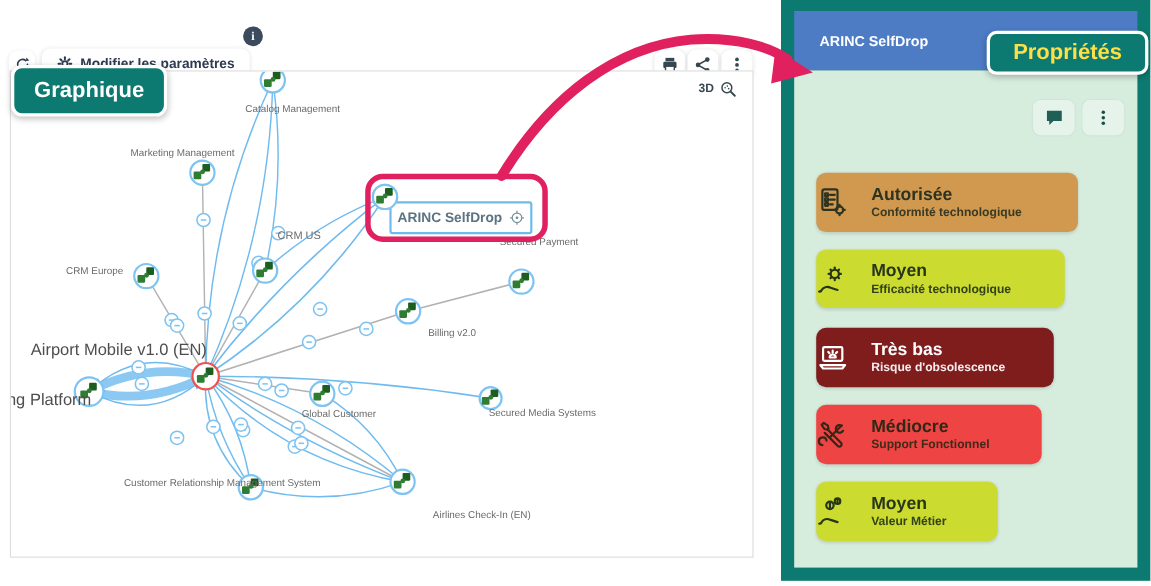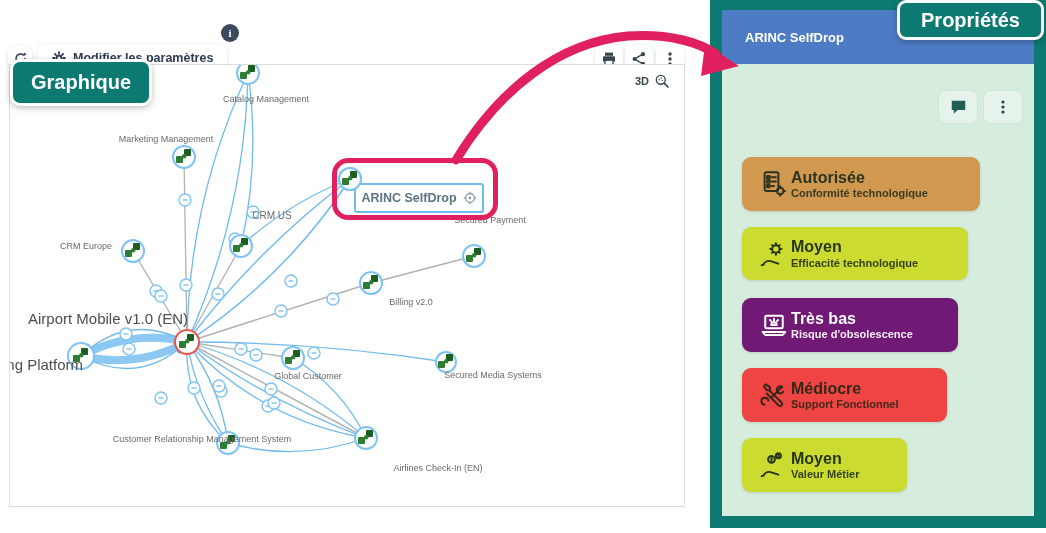--- a/index.html
+++ b/index.html
@@ -41,36 +41,36 @@
      justify-content:center; gap:6px; color:#5c7482; font-weight:bold; font-size:12.5px; z-index:3; }
   #sel-ring { left:322px; top:93px; width:166px; height:62px; border:5px solid #e0205f;
      border-radius:16px; z-index:4; pointer-events:none; }
   #sel-node { left:323px; top:97px; z-index:5; pointer-events:none; }
 
   
   #panel { left:710px; top:0; width:336px; height:528px; background:#0c7a70; z-index:5; }
   #panel-header { position:absolute; left:12px; top:10px; right:12px; height:54px;
      background:#4d7cc5; display:flex; align-items:center; padding-left:23px;
      color:#fff; font-weight:bold; font-size:13px; }
-  #prop-badge { position:absolute; left:187px; top:0; width:147px; height:40px;
-     background:#0c7a70; border:3px solid #fff; border-radius:9px; color:#ffffff;
+  #prop-badge { position:absolute; left:187px; top:28px; width:147px; height:40px;
+     background:#0c7a70; border:3px solid #fff; border-radius:9px; color:#fde047;
      display:flex; align-items:center; justify-content:center; font-weight:bold;
      font-size:20px; box-shadow:0 2px 6px rgba(0,0,0,.25); z-index:7; }
   #panel-body { position:absolute; left:12px; top:64px; right:12px; bottom:12px;
      background:#d6ecdd; overflow:hidden; }
   .tab-btn { position:absolute; top:26px; height:34px; background:#e6f3ea;
      border:1px solid #cfe5d7; border-radius:8px; display:flex; align-items:center;
      justify-content:center; gap:8px; color:#1b4d42; font-weight:bold; font-size:12.5px;
      cursor:pointer; overflow:hidden; white-space:nowrap; }
   #tab-overview { left:6px;  width:84px; border-right:none; border-radius:8px 0 0 8px; }
   #tab-versions { left:111px; width:97px; }
   #tab-comment  { left:216px; width:40px; }
   #tab-more     { left:261px; width:40px; font-size:15px; }
   .status-card { position:absolute; left:20px; border-radius:9px; display:flex;
-     align-items:center; padding-left:17px; gap:2px; cursor:pointer;
+     align-items:center; gap:20px; cursor:pointer;
      box-shadow:0 1px 3px rgba(0,0,0,.12); }
   .card-title { font-weight:bold; font-size:16px; line-height:1.15; }
   .card-sub { font-size:11px; font-weight:bold; opacity:.92; }
   .card-icon { flex:0 0 30px; height:30px; }
 
   
   #annot-arrow { left:0; top:0; z-index:20; pointer-events:none; }
 </style>
 </head>
 <body>
@@ -435,21 +435,21 @@
         <line x1="10.4" y1="11.1" x2="11.2" y2="10.3"></line>
           <line x1="15.8" y1="5.7" x2="16.6" y2="4.9"></line>
         <path d="M3.5,20.5 c1.5,-3 4.5,-3.6 7,-2.4 l5,1.6"></path>
         <path d="M3.5,20.5 l-1.3,0.4"></path>
       </svg>
       <div>
         <div class="card-title">Moyen</div>
         <div class="card-sub">Efficacité technologique</div>
       </div>
     </div>
-    <div class="status-card" style="height: 54px; background: #701a75; color: rgb(255, 255, 255); width: 216px; top: 234px;">
+    <div class="status-card" style="height: 54px; background: #7f1d1d; color: rgb(255, 255, 255); width: 216px; top: 234px;">
       <svg class="card-icon" viewBox="0 0 24 24" fill="none" stroke="currentColor" stroke-width="1.6" stroke-linecap="round" stroke-linejoin="round">
         <rect x="5" y="4.5" width="14" height="10" rx="1"></rect>
         <path d="M3,17.5 h18 l-2,2.5 h-14 z"></path>
         <path d="M9.8,12 a2.2,2.2 0 0 1 4.4,0 z"></path>
         <line x1="12" y1="7" x2="12" y2="8.6"></line>
         <line x1="8.8" y1="8" x2="9.6" y2="8.8"></line>
           <line x1="15.2" y1="8" x2="14.4" y2="8.8"></line>
       </svg>
       <div>
         <div class="card-title">Très bas</div>

